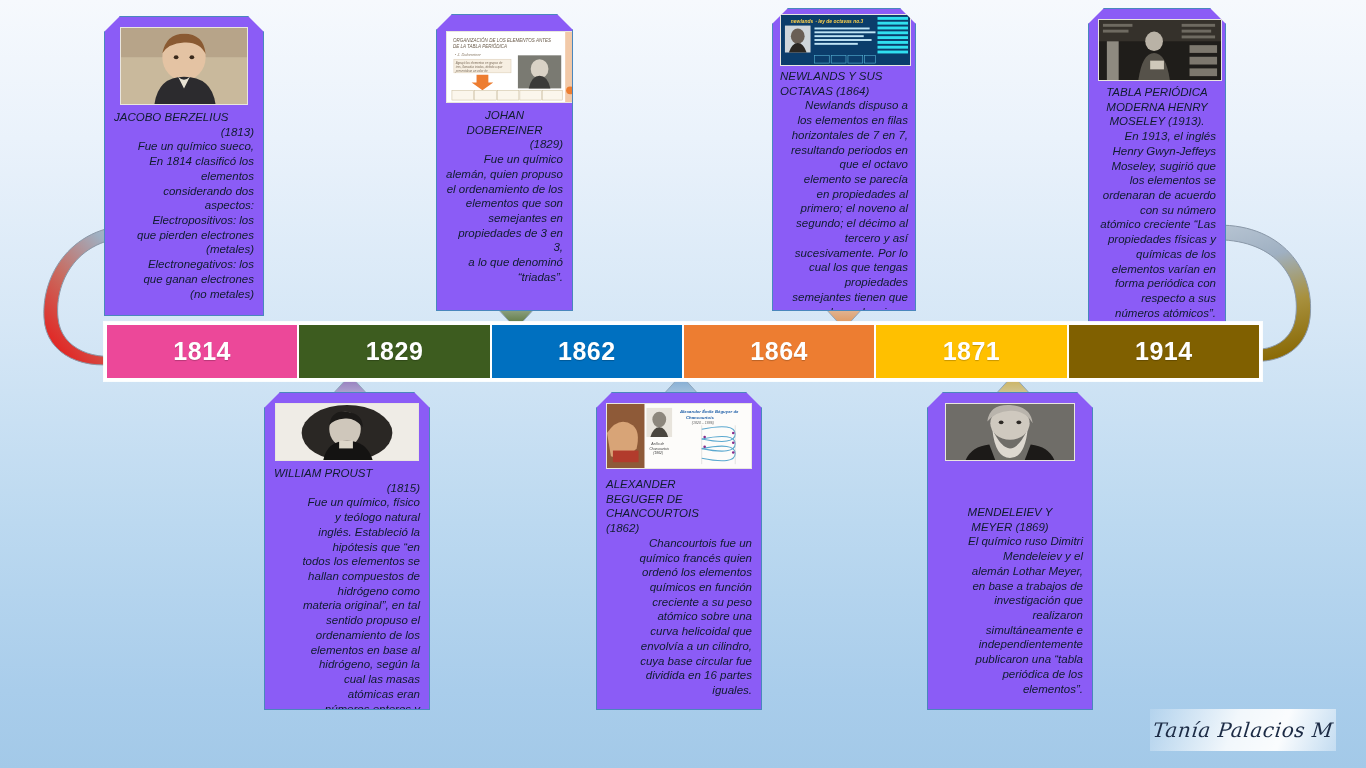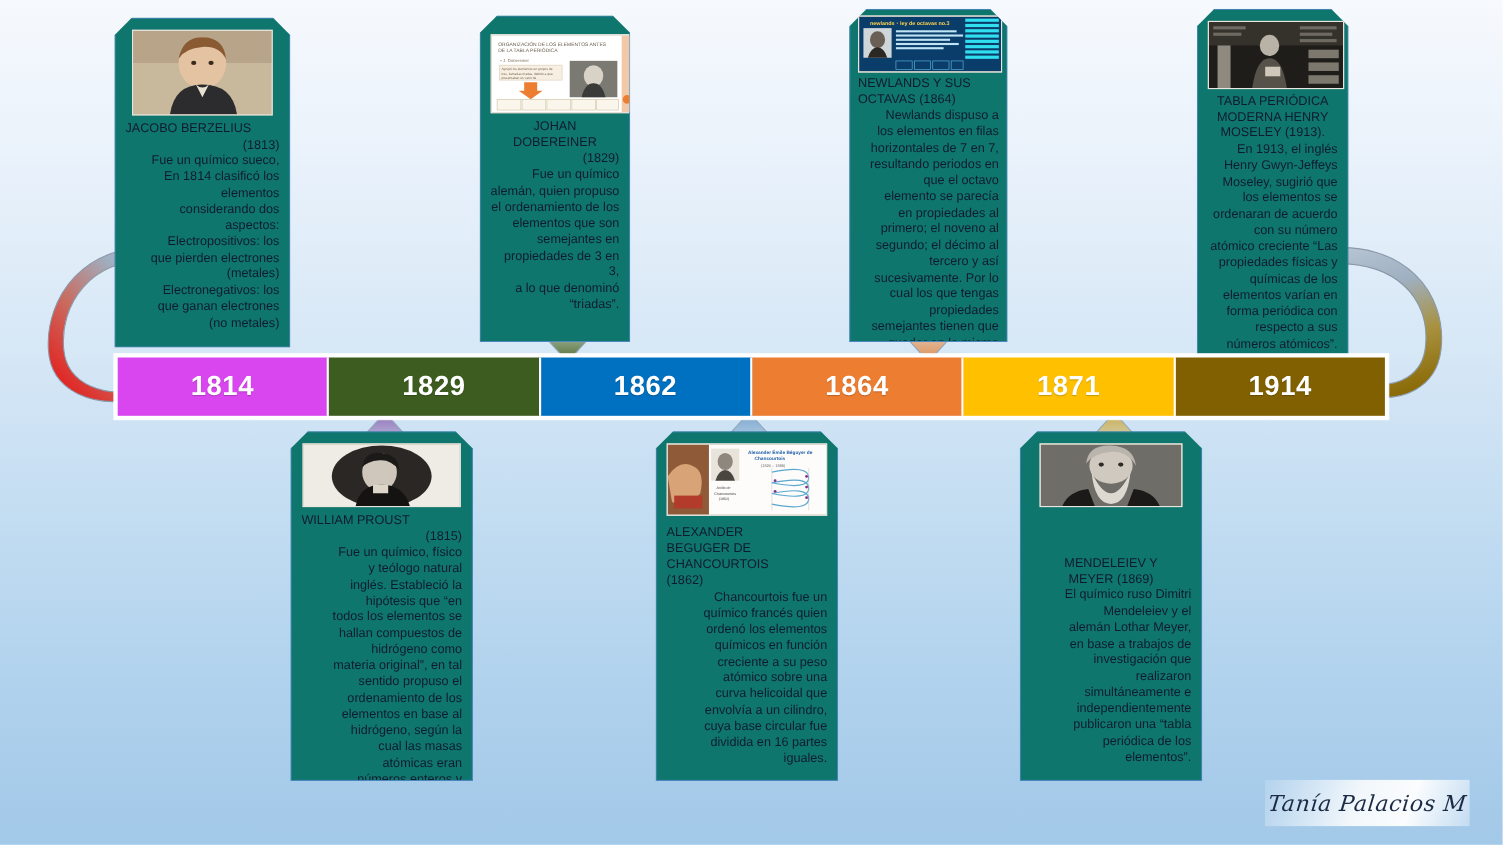--- a/index.html
+++ b/index.html
@@ -11,27 +11,28 @@
     font-family: "Liberation Sans", sans-serif;
     background: linear-gradient(to bottom, #f6f9fd 0%, #eaf2fb 18%, #d6e7f6 42%, #bcd9f0 68%, #a9cdeb 90%, #a3c9e8 100%);
     position: relative;
   }
 
   #stage { position: absolute; inset: 0; }
 
   
   .card {
     position: absolute;
-    background: #0f766e;
+    background: #8b5cf6;
     border: 1px solid #4a87bd;
     color: #0d1b2e;
     padding: 8px 9px 9px 9px;
     -webkit-clip-path: polygon(16px 0, calc(100% - 16px) 0, 100% 16px, 100% 100%, 0 100%, 0 16px);
     clip-path: polygon(16px 0, calc(100% - 16px) 0, 100% 16px, 100% 100%, 0 100%, 0 16px);
     overflow: hidden;
+    font-style: italic;
   }
   .card .thumb {
     width: 100%;
     display: block;
     border: 1px solid rgba(255,255,255,.55);
     position: relative;
     overflow: hidden;
     background: #cfc8b8;
   }
   .card .title {
@@ -362,21 +363,21 @@
       <div>propiedades físicas y</div>
       <div>químicas de los</div>
       <div>elementos varían en</div>
       <div>forma periódica con</div>
       <div>respecto a sus</div>
       <div>números atómicos”.</div>
     </div>
   </div>
 
   <div id="bar">
-    <div class="seg" style="background:#d946ef;">1814</div>
+    <div class="seg" style="background:#ec4899;">1814</div>
     <div class="seg" style="background:#3d5c1f;">1829</div>
     <div class="seg" style="background:#0070c0;">1862</div>
     <div class="seg" style="background:#ed7d31;">1864</div>
     <div class="seg" style="background:#ffc000;">1871</div>
     <div class="seg" style="background:#806000;">1914</div>
   </div>
 
   <div class="card" style="left:264px; top:392px; width:166px; height:318px;">
     <div class="thumb" style="height:58px; width:144px; margin:2px auto 0;">
       <svg viewBox="0 0 144 58" preserveAspectRatio="none">

